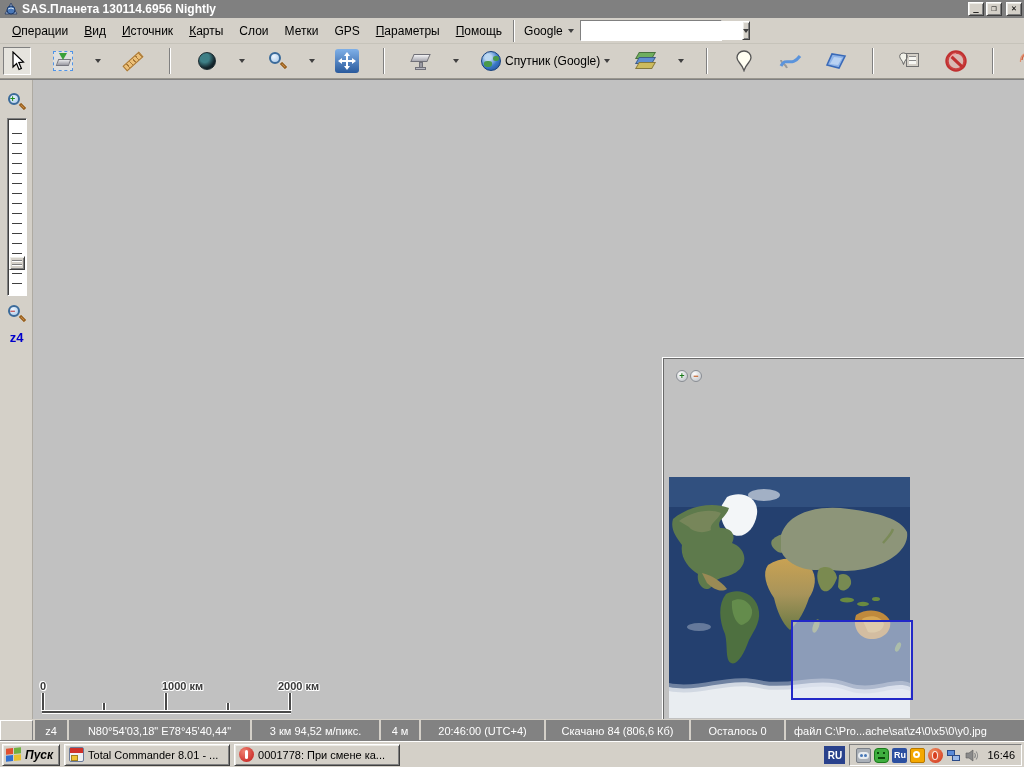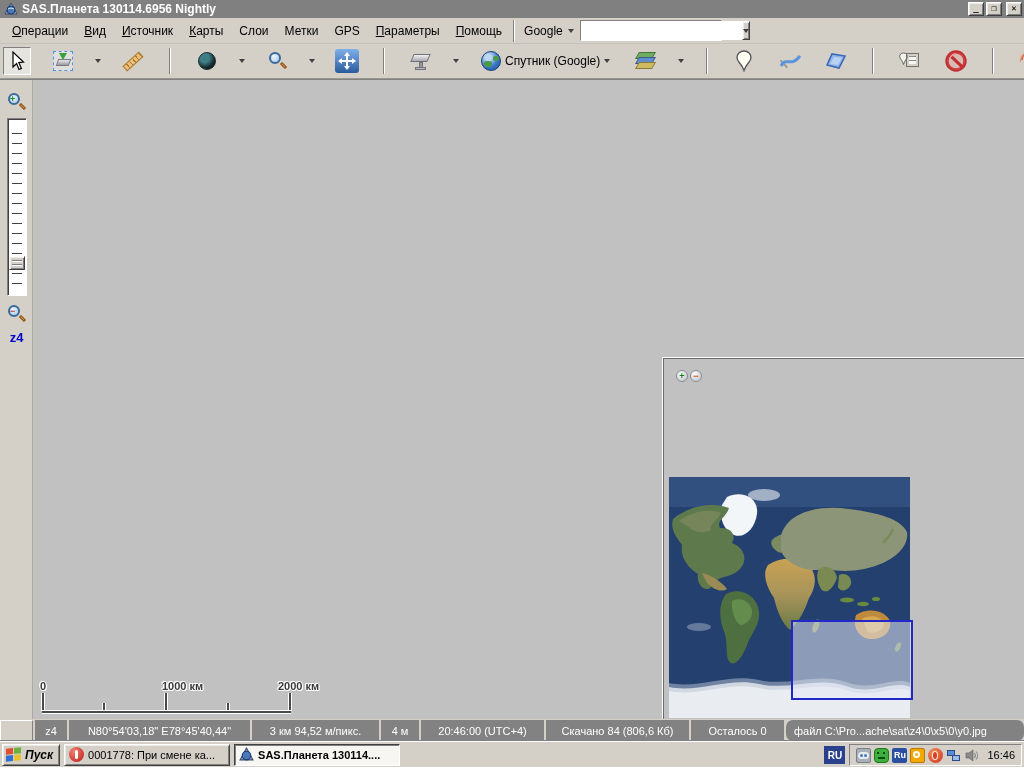--- a/index.html
+++ b/index.html
@@ -97,21 +97,21 @@
   .mm-btn { position:absolute; top:11px; width:12px; height:12px; border-radius:50%; background:radial-gradient(circle at 35% 30%, #fdfdfd, #b8bcc2); border:1px solid #8a8e94; display:flex; align-items:center; justify-content:center; font-size:9px; font-weight:bold; line-height:10px; }
   .mm-plus { left:12px; color:#1a7a1a; }
   .mm-minus { left:26px; color:#c05010; }
   .worldmap { position:absolute; left:5px; top:118px; width:241px; height:241px; }
   .view-rect { position:absolute; left:122px; top:143px; width:122px; height:80px; border:2px solid #2228c8; background:rgba(225,232,244,.55); }
 
   
   .statusbar { height:22px; display:flex; gap:2px; background:#d4d0c8; align-items:stretch; padding-top:1px; }
   .st-grip { width:33px; flex:none; background:#d4d0c8; border:1px solid; border-color:#fff #808080 #808080 #fff; }
   .st-cell { background:#828282; color:#fff; font-size:11px; display:flex; align-items:center; justify-content:center; white-space:nowrap; overflow:hidden; flex:none; }
-  .st-file { flex:1; justify-content:flex-start; padding-left:8px;border-radius:7px; }
+  .st-file { flex:1; justify-content:flex-start; padding-left:8px; }
 
   
   .taskbar { height:26px; background:#d4d0c8; border-top:1px solid #fff; box-shadow:0 -1px 0 #808080; display:flex; align-items:center; padding:0 2px; position:relative; }
   .start-btn { height:22px; padding:0 6px 0 3px; display:flex; align-items:center; gap:3px; font-weight:bold; font-size:12px; font-style:italic; }
   .winflag { width:16px; height:14px; display:grid; grid-template-columns:7px 7px; grid-template-rows:6px 6px; gap:1px; transform:skewY(-6deg); }
   .winflag i { display:block; }
   .task-btn { height:22px; width:166px; margin-left:4px; display:flex; align-items:center; gap:4px; padding:0 4px; font-size:11px; white-space:nowrap; overflow:hidden; }
   .task-btn.active { background:#f7f6f2; border-color:#404040 #fff #fff #404040; box-shadow:inset 1px 1px 0 #808080; font-weight:bold; }
   .ticon { width:15px; height:15px; flex:none; position:relative; }
   .tray { position:absolute; right:2px; top:2px; height:22px; display:flex; align-items:center;padding-left:20px; }
@@ -429,38 +429,37 @@
     <div class="start-btn out">
       <span class="winflag">
         <i style="background:#e05030;"></i>
           <i style="background:#70b040;"></i>
           <i style="background:#3070d0;"></i>
           <i style="background:#e8c030;"></i>
       </span>
       <span>Пуск</span>
     </div>
 
+    <div class="task-btn out">
+      <span class="ticon">
+        <span class="sq" style="background:#eef0f4; border:1px solid #6a7a9a;"></span>
+        <span style="position:absolute; left:1px; right:1px; top:1px; height:5px; background:#d03028;"></span>
+        <span style="position:absolute; left:2px; bottom:1px; width:7px; height:6px; background:#f0c030; border:1px solid #a08020;"></span>
+      </span>
+      <span>Total Commander 8.01 - ...</span>
+    </div>
 
     <div class="task-btn out">
       <span class="ticon">
         <span class="sq" style="border-radius:50%; background:radial-gradient(circle at 35% 30%, #f08070, #c01818);"></span>
         <span style="position:absolute; left:6px; top:3px; width:3px; height:9px; background:#fff; border-radius:2px;"></span>
       </span>
       <span>0001778: При смене ка...</span>
     </div>
 
-    <div class="task-btn out active">
-      <span class="ticon">
-        <svg width="15" height="15" viewBox="0 0 14 14">
-            <polygon points="7,1 13,12 1,12" fill="#9cb4d8" stroke="#3a4a6a"></polygon>
-            <circle cx="7" cy="8" r="4" fill="#4a78b8" stroke="#1c3a6a"></circle>
-          </svg>
-      </span>
-      <span>SAS.Планета 130114....</span>
-    </div>
 
     <div class="tray">
       <span class="lang-ind">RU</span>
       <span class="tray-box sunk">
         <span class="tray-ic">
           <span class="sq" style="background:#aab0b8; border:1px solid #7a8088;"></span>
           <span style="position:absolute; left:2px; top:4px; width:11px; height:7px; border-radius:4px; background:#e8ecf0;"></span>
           <span style="position:absolute; left:4px; top:6px; width:3px; height:3px; background:#4878b8; border-radius:50%;"></span>
           <span style="position:absolute; left:8px; top:6px; width:3px; height:3px; background:#4878b8; border-radius:50%;"></span>
         </span>

